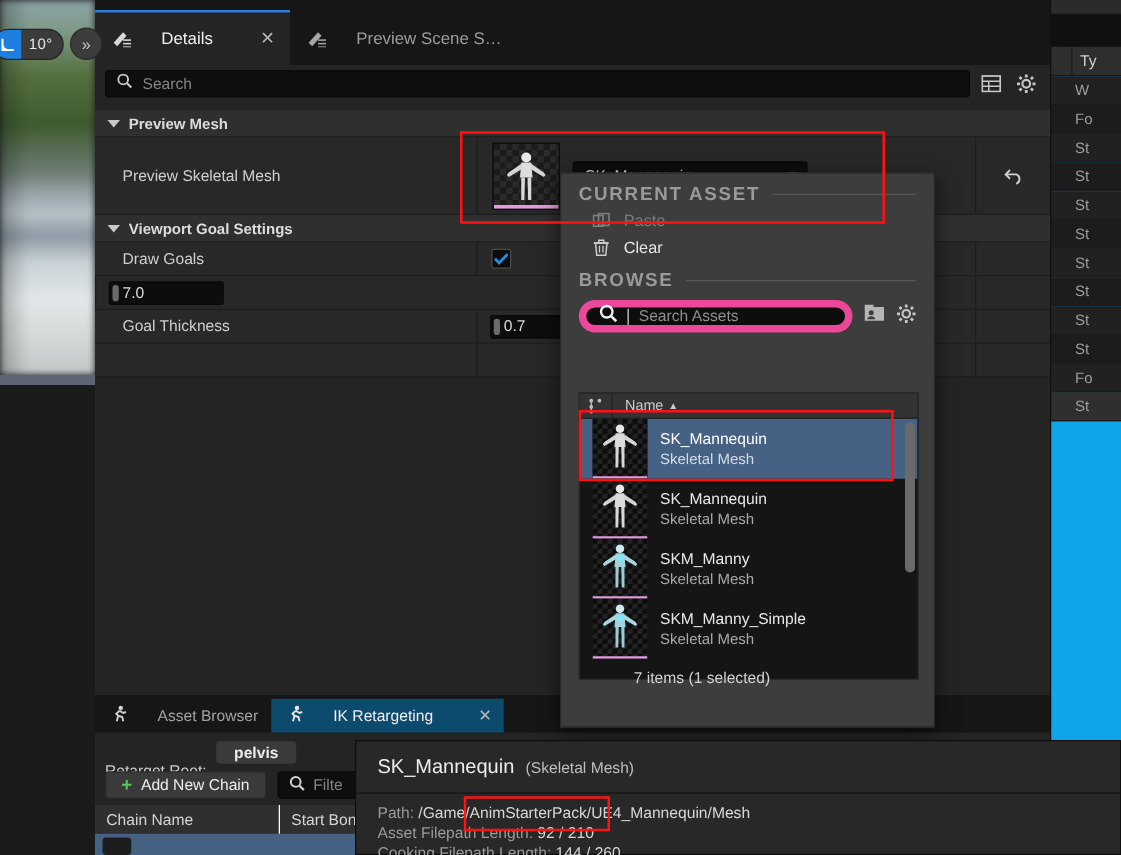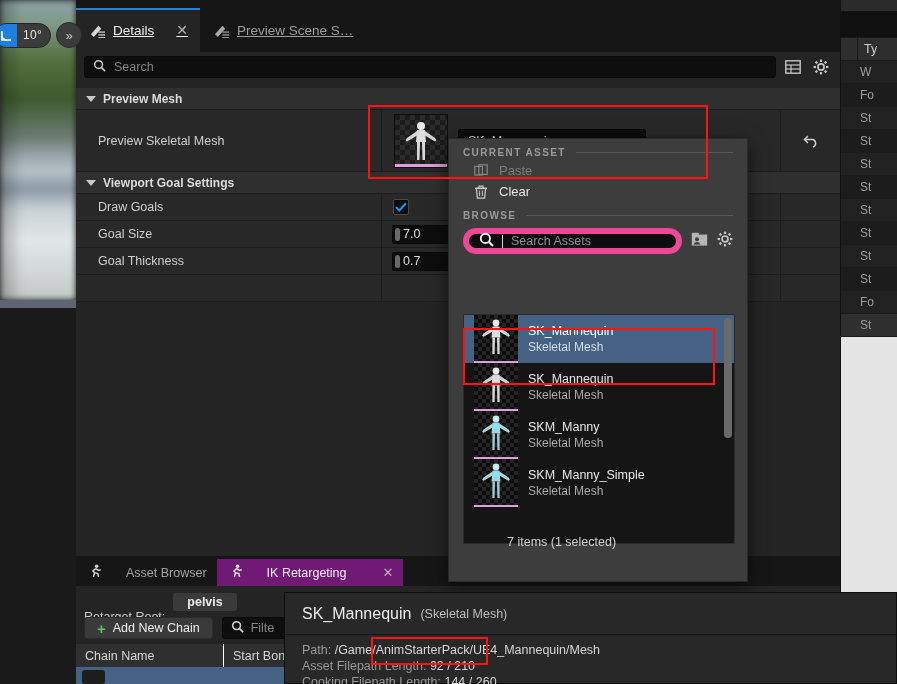--- a/index.html
+++ b/index.html
@@ -57,24 +57,23 @@
   
   .details-panel {
     position: absolute; left: 76px; top: 0; width: 764px; height: 684px;
     background: #242424;
   }
   .tabstrip {
     position: absolute; left: 0; top: 0; width: 764px; height: 52px;
     background: #161616; display: flex; align-items: flex-end;
   }
   .tab {
-    height: 44px; display: flex; align-items: center; gap: 8px;
+    height: 44px; display: flex; align-items: center; gap: 24px;
     padding: 0 12px 0 14px; font-size: 13.5px; color: #9c9c9c;
     position: relative;
-    text-decoration: underline;
   }
   .tab.active {
     background: #242424; color: #f0f0f0;
   }
   .tab.active::before {
     content:""; position:absolute; left:0; right:0; top:0; height:2px;
     background:#2a7fd4;
   }
   .tab-close {
     margin-left: 14px; color: #b5b5b5; font-size: 14px; line-height: 1;
@@ -155,21 +154,21 @@
 
   
   .picker {
     position: absolute; left: 448px; top: 138px; width: 300px; height: 444px;
     background: #3d3d3d; border: 1px solid #2a2a2a;
     box-shadow: 0 4px 16px rgba(0,0,0,.6); z-index: 40;
   }
   .sect-head {
     display: flex; align-items: center; gap: 10px;
     padding: 8px 14px 2px 14px;
-    color: #9a9a9a; font-size: 10px; font-weight: bold; letter-spacing: 1.4px;
+    color: #9a9a9a; font-size: 15px; font-weight: bold; letter-spacing: 1.4px;
   }
   .sect-line { flex: 1; height: 1px; background: #585858; }
   .menu-item {
     height: 21px; display: flex; align-items: center; gap: 10px;
     padding-left: 24px; color: #e6e6e6; font-size: 13px;
   }
   .menu-item.disabled { color: #7c7c7c; }
   .mi-ico { width: 16px; display:flex; align-items:center; justify-content:center; }
 
   .asset-search {
@@ -222,21 +221,21 @@
   }
 
   
   .bottomdock {
     position: absolute; left: 76px; top: 556px; width: 764px; height: 128px;
     background: #242424; z-index: 20;
   }
   .bd-tabs { height: 30px; background: #161616; display: flex; align-items: flex-end; }
   .bd-tab { height: 27px; display: flex; align-items: center; gap: 24px;
             padding: 0 10px 0 12px; font-size: 12.5px; color: #a2a2a2; }
-  .bd-tab.active { background: #701a75; color: #f0f0f0; }
+  .bd-tab.active { background: #0c4a6e; color: #f0f0f0; }
   .bd-tab .x { margin-left: 12px; font-size: 13px; color: #b5b5b5; }
   .bd-toolrow { height: 28px; display: flex; align-items: center; gap: 8px; padding: 4px 0 0 8px; }
   .bd-lbl { color: #cccccc; font-size: 12.5px; margin-top: 30px; }
   .bd-pill { background: #3a3a3a; border-radius: 3px; padding: 2px 14px;
              color: #ededed; font-size: 12.5px; font-weight: bold; }
   .bd-row2 { height: 28px; display: flex; align-items: center; gap: 9px; padding-left: 8px; }
   .btn-add {
     height: 22px; background: #3a3a3a; border: 1px solid #2b2b2b; border-radius: 3px;
     display: flex; align-items: center; gap: 7px; padding: 0 12px;
     color: #ededed; font-size: 12.5px;
@@ -262,21 +261,21 @@
   .tt-title { height: 42px; display: flex; align-items: center; gap: 9px; padding-left: 17px;
               border-bottom: 1px solid #131313; }
   .tt-name { color: #ececec; font-size: 16px; }
   .tt-sub { color: #bdbdbd; font-size: 12.5px; }
   .tt-body { padding: 7px 0 0 17px; }
   .tt-line { color: #b3b3b3; font-size: 12.5px; line-height: 16px; white-space: nowrap; }
   .tt-line .k { color: #9a9a9a; }
   .tt-line .v { color: #d7d7d7; }
 
   
-  .right-strip { position: absolute; left: 840px; top: 0; width: 57px; height: 684px; background:#e5e5e5; }
+  .right-strip { position: absolute; left: 840px; top: 0; width: 57px; height: 684px; background:#0ea5e9; }
   .rs-topbar { height: 12px; background:#2b2b2b; border-bottom:1px solid #141414;}
   .rs-search { height: 26px; background:#101010; border-bottom:1px solid #1a1a1a;}
   .rs-head { height: 23px; background:#2e2e2e; display:flex; border-bottom:1px solid #1a1a1a;}
   .rs-head .a { width: 18px; border-right:1px solid #1a1a1a;}
   .rs-head .b { flex:1; color:#d0d0d0; font-size:12.5px; padding-left:6px; display:flex; align-items:center;}
   .rs-row { height: 23px; display:flex; align-items:center; border-bottom:1px solid #1a1a1a; background:#212121;}
   .rs-row.odd { background:#1c1c1c; }
   .rs-row .pad { width:20px; }
   .rs-row .t { color:#9d9d9d; font-size:12px; }
   .rs-row.hl { background:#2f2f2f; }
@@ -415,21 +414,20 @@
           <div class="checkbox">
             <svg width="12" height="10" viewBox="0 0 12 10">
                 <path d="M1 5 L4.3 8.4 L11 1.3" stroke="#1f8fe8" stroke-width="2.2" fill="none"></path>
               </svg>
           </div>
         </div>
         <div class="prop-reset"></div>
       </div>
 
       <div class="prop-row" style="height:27px;">
-        <div class="prop-label">Goal Size</div>
         <div class="prop-value" style="padding-left:10px;">
           <div class="numfield">
             <span>7.0</span>
           </div>
         </div>
         <div class="prop-reset"></div>
       </div>
 
       <div class="prop-row" style="height:27px;">
         <div class="prop-label">Goal Thickness</div>
@@ -512,20 +510,35 @@
               <line x1="2.6" y1="2.6" x2="4.3" y2="4.3"></line>
               <line x1="11.7" y1="11.7" x2="13.4" y2="13.4"></line>
               <line x1="13.4" y1="2.6" x2="11.7" y2="4.3"></line>
               <line x1="4.3" y1="11.7" x2="2.6" y2="13.4"></line>
             </g>
           </svg>
       </span>
     </div>
 
     <div class="asset-list-wrap">
+      <div class="alist-head">
+        <div class="colico">
+          <svg width="13" height="13" viewBox="0 0 13 13">
+              <circle cx="3" cy="2.5" r="1.5" fill="#bdbdbd"></circle>
+              <circle cx="9.5" cy="2.5" r="1.5" fill="#bdbdbd"></circle>
+              <circle cx="3" cy="7.5" r="1.5" fill="#bdbdbd"></circle>
+              <line x1="3" y1="3.8" x2="3" y2="11" stroke="#bdbdbd" stroke-width="1.1"></line>
+              <circle cx="3" cy="11.5" r="1.3" fill="#bdbdbd"></circle>
+            </svg>
+        </div>
+        <div class="colname">
+          <span>Name</span>
+          <span style="font-size:8px;">▲</span>
+        </div>
+      </div>
 
       <div class="alist-body">
 
         <div class="arow sel">
           <div class="athumb">
             <svg class="figure" width="30" height="40" viewBox="0 0 30 40">
               <circle cx="15" cy="5" r="3.4" fill="#e9e9e9"></circle>
               <path d="M11.5 8.5 L18.5 8.5 L19.4 19.5 L10.6 19.5 Z" fill="#dcdcdc"></path>
               <path d="M11.5 9.5 L2.5 15.5 L1.2 17.5 L2.6 18.8 L12.4 13 Z" fill="#d4d4d4"></path>
               <path d="M18.5 9.5 L27.5 15.5 L28.8 17.5 L27.4 18.8 L17.6 13 Z" fill="#d4d4d4"></path>

